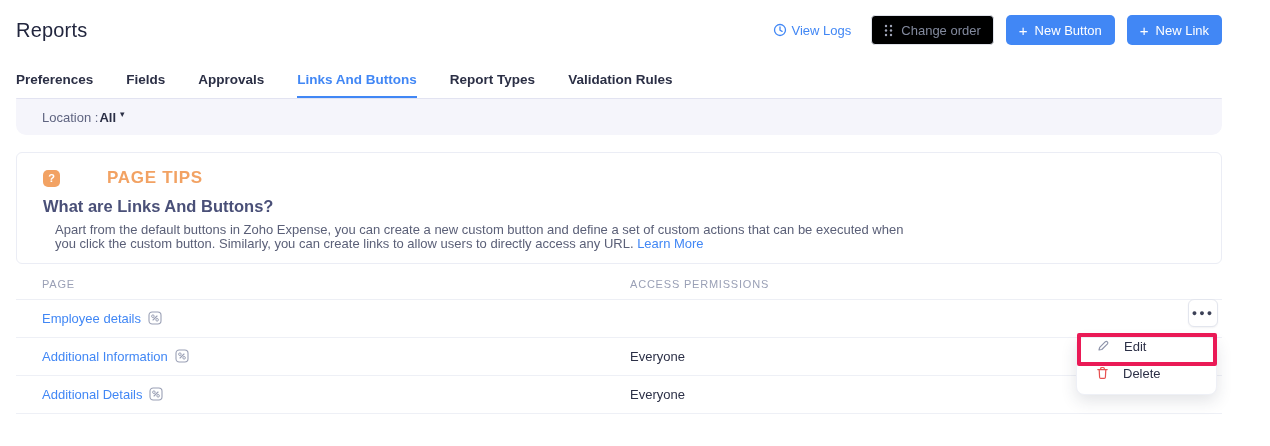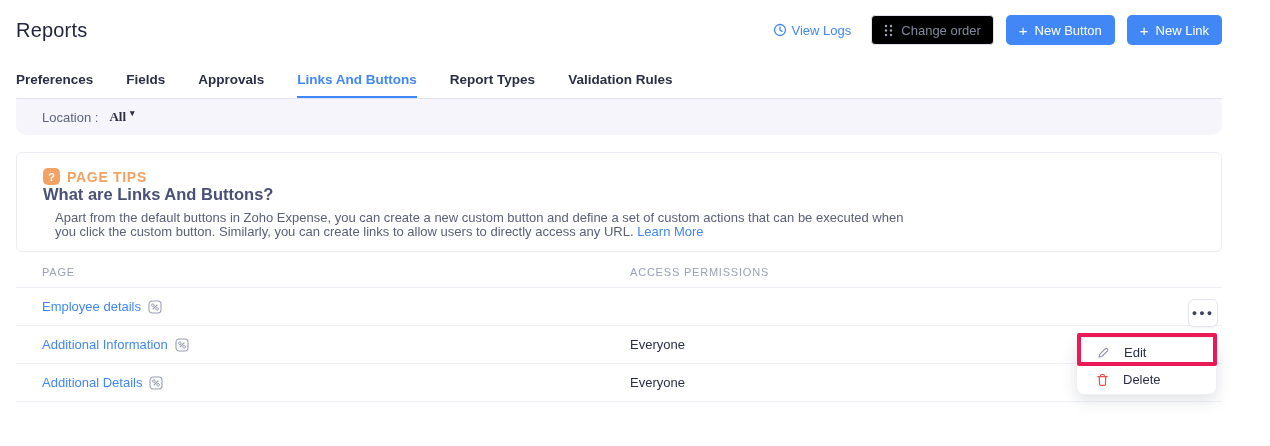--- a/index.html
+++ b/index.html
@@ -22,44 +22,44 @@
   .plus { font-size:15px; line-height:1; }
 
   
   .tabs { display:flex; gap:33px; margin-top:25px; font-size:13.5px; font-weight:700; color:#2b2f45; }
   .tab { padding-bottom:9px; border-bottom:2.5px solid transparent; cursor:pointer; }
   .tab.active { color:#4187f5; border-bottom-color:#4187f5; }
 
   
   .location-bar { height:37px; background:#f5f5fb; border-top:1px solid #e2e3f1; border-radius:1px 1px 10px 10px; display:flex; align-items:center; padding-left:26px; font-size:13px; }
   .loc-label { color:#5f6480; }
-  .loc-value { margin-left:11px; color:#2b2f45; font-weight:700; display:flex; gap:4px; cursor:pointer;font-family:Liberation Serif, serif; }
+  .loc-value { margin-left:1px; color:#2b2f45; font-weight:700; display:flex; gap:4px; cursor:pointer; }
   .caret { font-size:9px; line-height:1; }
 
   
   .tips-card { margin-top:17px; border:1px solid #ebedf5; border-radius:6px; padding:15px 24px 6px 26px; }
   .tips-head { display:flex; align-items:center; gap:7px; }
   .q-badge { width:17px; height:17px; background:#f2a263; border-radius:5px; color:#fff; font-size:11px; font-weight:700; display:flex; align-items:center; justify-content:center; }
-  .tips-label { color:#f2a263; font-size:14px; font-weight:700; letter-spacing:.7px; }
-  .tips-title { font-size:16.5px; font-weight:700; color:#4a5078; }
+  .tips-label { color:#f2a263; font-size:17px; font-weight:700; letter-spacing:.7px;margin-left:40px; }
+  .tips-title { margin-top:9px; font-size:16.5px; font-weight:700; color:#4a5078; }
   .tips-body { margin:7px 12px 6px; font-size:13px; line-height:14px; color:#5b6078; max-width:858px; }
   .learn-more { color:#4187f5; cursor:pointer; text-decoration:none; }
 
   
   .table { margin-top:4px; }
   .thead { display:flex; align-items:center; height:32px; border-bottom:1px solid #edeff5; color:#9aa0b6; font-size:11px; letter-spacing:.8px; }
   .col-name { width:614px; padding-left:26px; }
   .col-access { flex:1; }
   .trow { display:flex; align-items:center; height:38px; border-bottom:1px solid #eef0f6; font-size:13px; color:#2c3047; }
-  .row-link { color:#4187f5; display:flex; align-items:center; gap:7px; cursor:pointer; text-decoration:none; }
+  .row-link { color:#4187f5; display:flex; align-items:flex-start; gap:7px; cursor:pointer; text-decoration:none; }
 
   
   .more-btn { position:absolute; left:1188px; top:299px; width:30px; height:28px; background:#fff; border:1px solid #e3e6ee; border-radius:6px; box-shadow:0 1px 2px rgba(30,35,60,.06); display:flex; align-items:center; justify-content:center; color:#3c4157; font-size:9px; letter-spacing:2px; font-weight:700; z-index:5; cursor:pointer; }
   .menu { position:absolute; left:1076px; top:337px; width:141px; background:#fff; border:1px solid #eef0f6; border-radius:8px; box-shadow:0 6px 16px rgba(40,45,70,.13); z-index:6; padding:1px 0; }
-  .menu-item { display:flex; align-items:center; gap:14px; height:27px; padding-left:19px; font-size:13px; color:#2c3047; cursor:pointer; }
+  .menu-item { display:flex; align-items:flex-start; gap:14px; height:27px; padding-left:19px; font-size:13px; color:#2c3047; cursor:pointer; }
   .highlight-box { position:absolute; left:1077px; top:333px; width:140px; height:33px; border:4px solid #ea1a56; border-radius:2px; z-index:7; pointer-events:none; }
 </style>
 </head>
 <body>
 
 <div class="canvas">
   <div class="content">
 
     <div class="topbar">
       <h1 class="page-title">Reports</h1>

